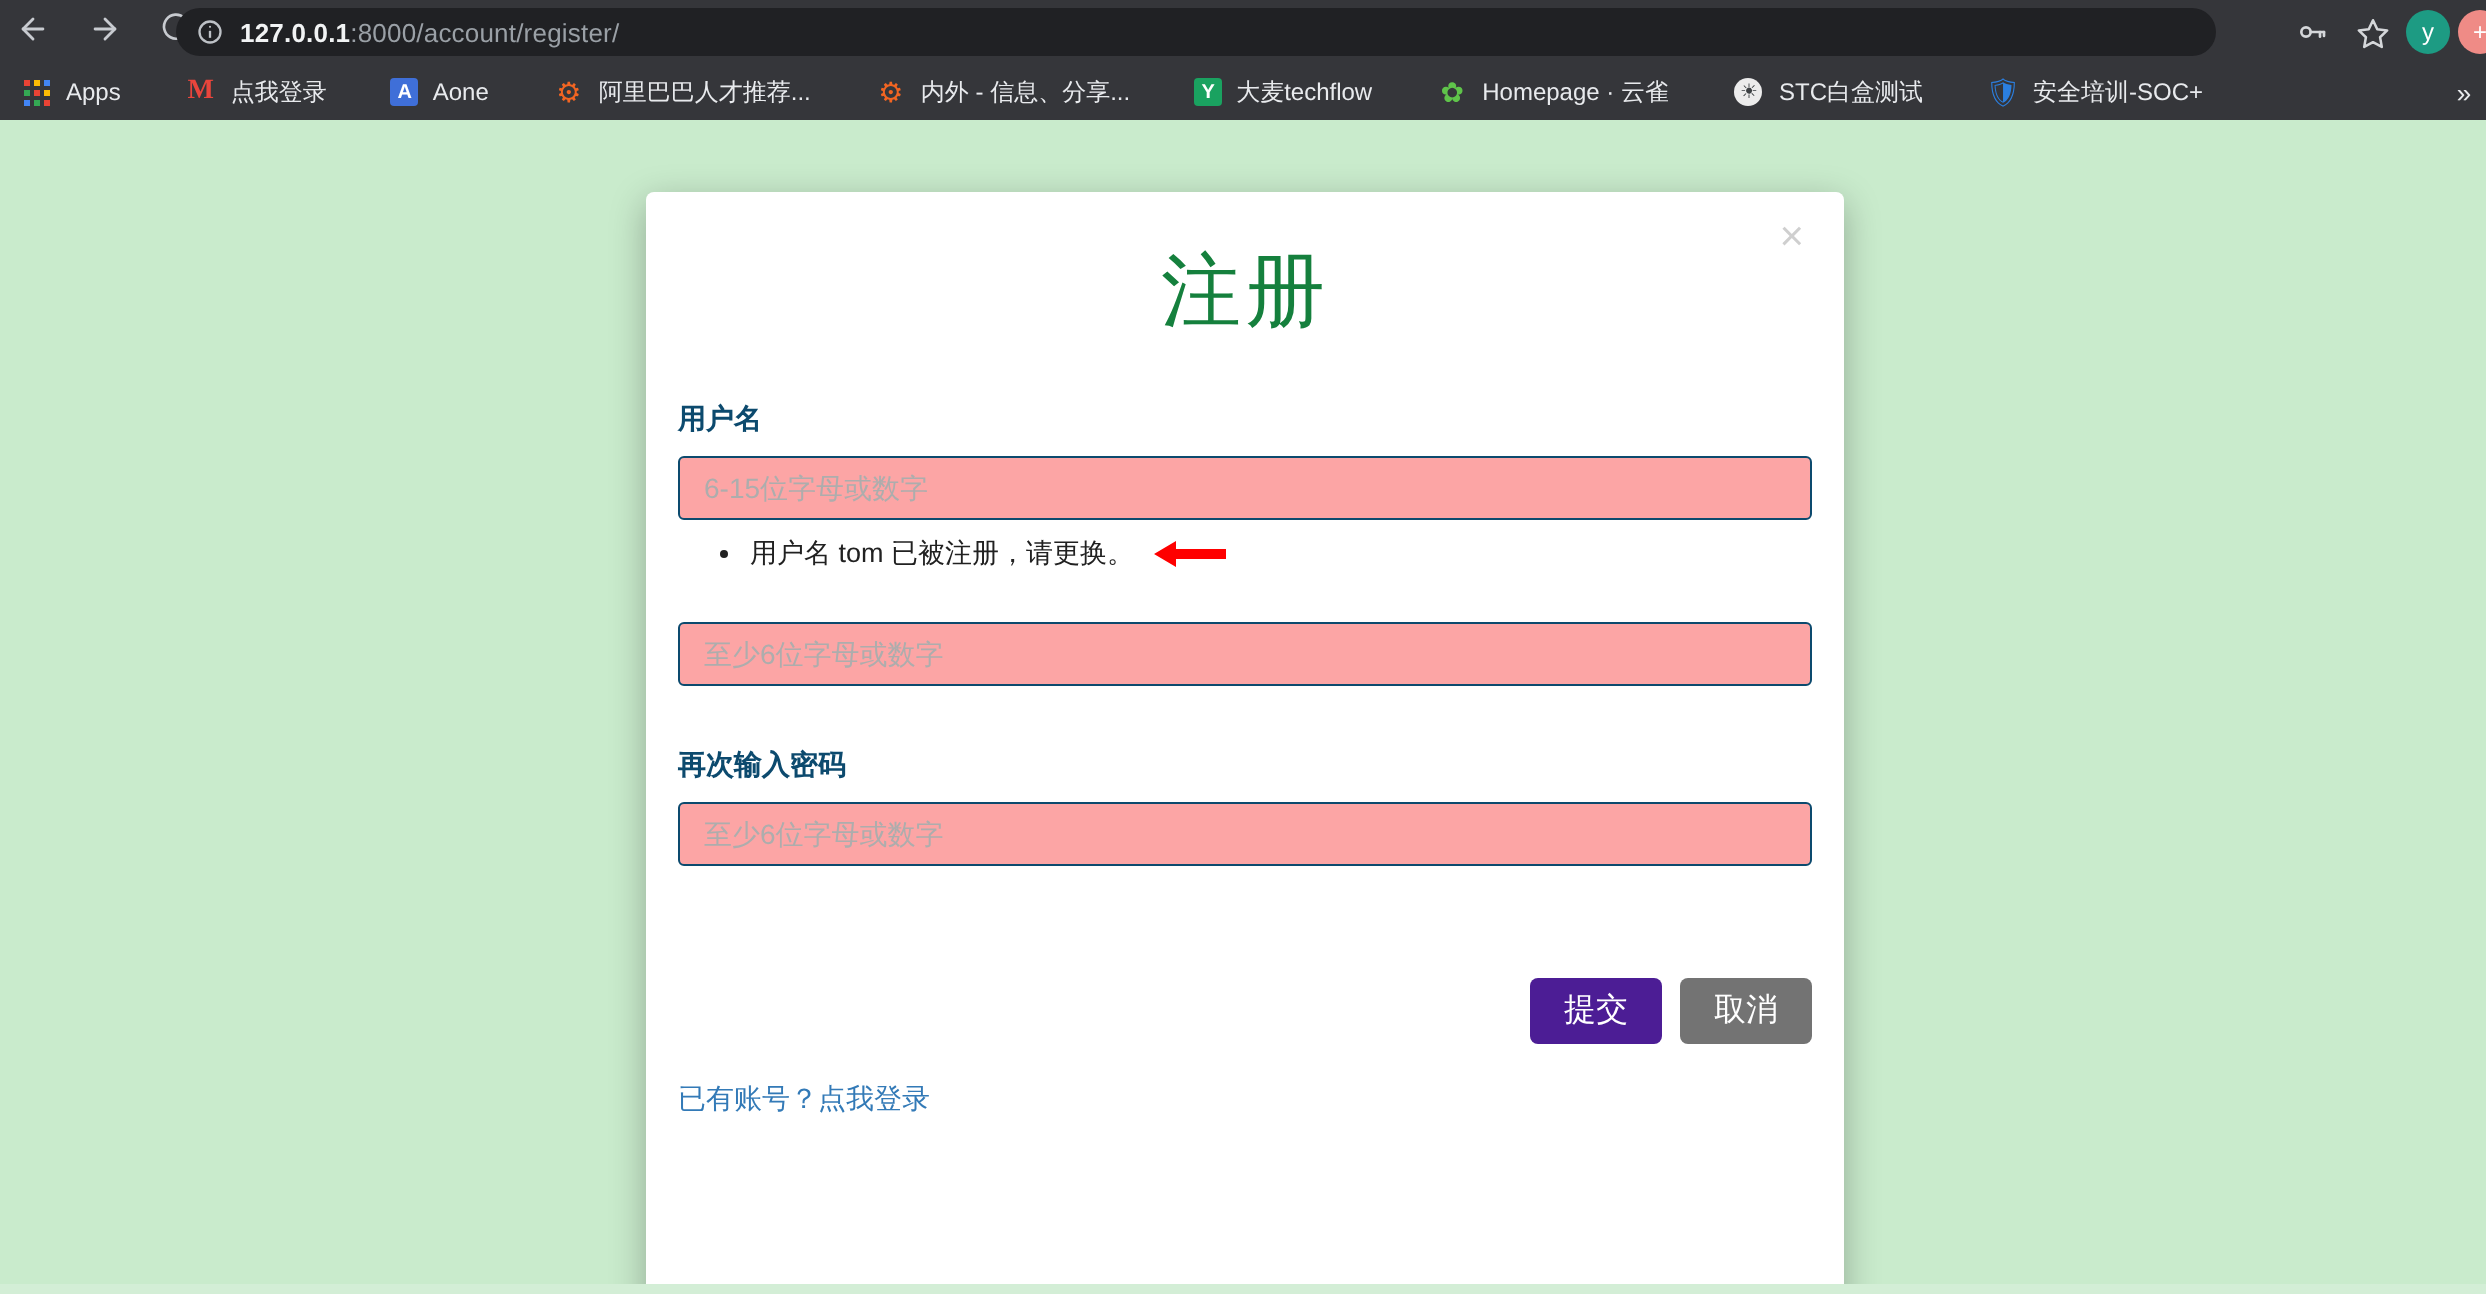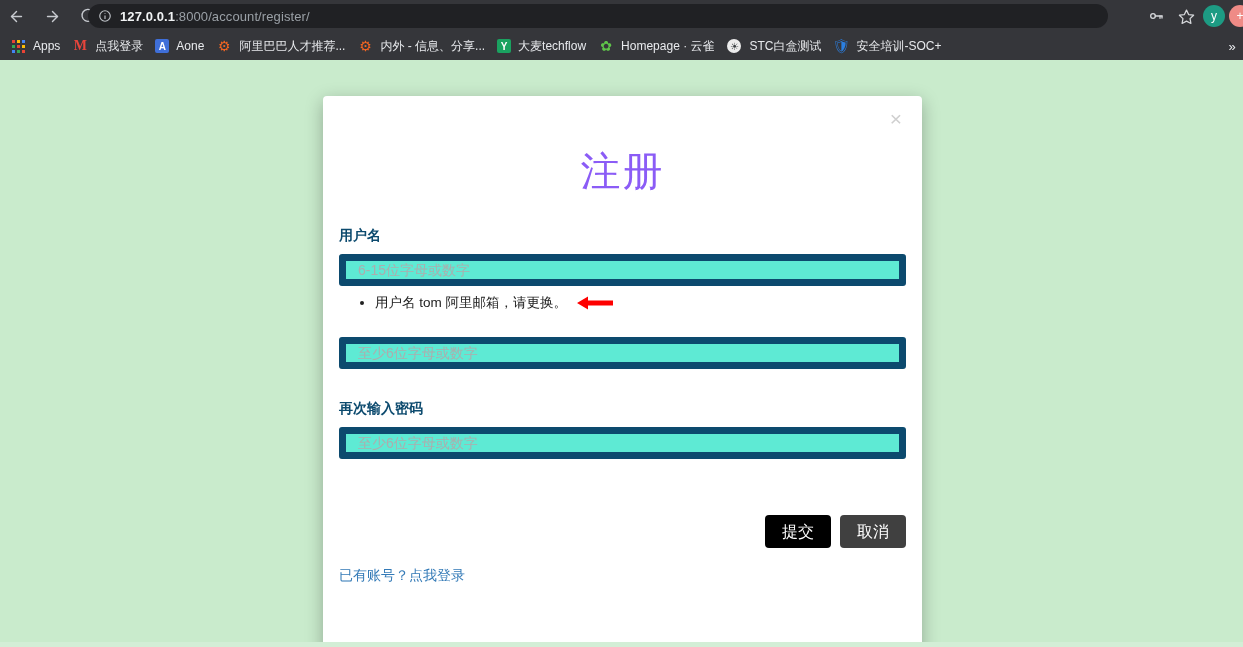--- a/index.html
+++ b/index.html
@@ -13,21 +13,21 @@
 
   
   #browser-chrome {
     position: absolute; top: 0; left: 0;
     width: 1243px; height: 60px;
     background: #35363a;
   }
   #toolbar {
     position: absolute; top: 0; left: 0;
     width: 1243px; height: 32px;
-    display: flex; align-items: center;
+    display: flex; align-items: flex-start;
   }
   .nav-btn {
     width: 28px; height: 28px;
     margin-left: 4px;
     display: flex; align-items: center; justify-content: center;
     color: #c8cbd0;
     border-radius: 50%;
     flex: 0 0 auto;
   }
   .nav-btn svg { display: block; }
@@ -68,20 +68,21 @@
   #avatar-main { background: #1d9b83; font-weight: normal; }
   #avatar-secondary { background: #ef8b86; margin-right: -8px; }
 
   
   #bookmarks-bar {
     position: absolute; top: 32px; left: 0;
     width: 1243px; height: 28px;
     display: flex; align-items: center;
     padding-left: 4px;
     overflow: hidden;
+    gap: 20px;
   }
   .bookmark {
     display: flex; align-items: center;
     height: 24px;
     padding: 0 6px;
     border-radius: 4px;
     flex: 0 0 auto;
     white-space: nowrap;
   }
   .bookmark .bm-label {
@@ -135,49 +136,49 @@
   #modal-close {
     position: absolute; right: 14px; top: 8px;
     font-size: 21px; line-height: 1;
     color: #cfcfcf;
     font-family: "Liberation Sans", sans-serif;
     padding: 4px 6px;
   }
   #modal-title {
     text-align: center;
     font-size: 40px;
-    color: #8b5cf6;
+    color: #15803d;
     margin: 0;
-    padding-top: 48px;
+    padding-top: 22px;
     font-weight: normal;
     letter-spacing: 2px;
     font-family: Liberation Serif, serif;
   }
   #form {
     padding: 0 16px;
     margin-top: 28px;
   }
   .field { margin-bottom: 0; }
   .field-label {
     display: block;
     font-size: 14px;
     color: #0c4a6e;
     font-weight: bold;
     margin-bottom: 9px;
   }
   .text-input {
     display: block;
     width: 100%;
     height: 32px;
-    border: 7px solid #0c4a6e;
+    border: 1px solid #0c4a6e;
     border-radius: 3px;
     padding: 0 12px;
     font-size: 14px;
     color: #333;
-    background: #5eead4;
+    background: #fca5a5;
     outline: none;
     font-family: "Liberation Sans", "DejaVu Sans", sans-serif;
   }
   .text-input::placeholder { color: #adadad; }
   .errorlist {
     list-style: disc;
     margin: 6px 0 0 0;
     padding-left: 36px;
     position: relative;
   }
@@ -204,22 +205,22 @@
   }
   .btn {
     border: none;
     border-radius: 4px;
     color: #fff;
     font-size: 16px;
     padding: 7px 17px;
     line-height: 1.2;
     font-family: "Liberation Sans", "DejaVu Sans", sans-serif;
   }
-  #submit-button { background: #000000; }
-  #cancel-button { background: #404040; }
+  #submit-button { background: #4c1d95; }
+  #cancel-button { background: #737373; }
 
   #login-link {
     display: inline-block;
     margin: 19px 0 0 16px;
     font-size: 14px;
     color: #337ab7;
     text-decoration: none;
   }
 </style>
 </head>
@@ -357,21 +358,21 @@
     <div id="modal-close">×</div>
 
     <h1 id="modal-title">注册</h1>
 
     <div id="form">
 
       <div class="field">
         <label class="field-label">用户名</label>
         <input class="text-input" type="text" placeholder="6-15位字母或数字" style="">
         <ul class="errorlist">
-          <li>用户名 tom 阿里邮箱，请更换。</li>
+          <li>用户名 tom 已被注册，请更换。</li>
           <svg id="error-arrow" viewBox="0 0 36 16">
             <polygon points="0,8 11,1.5 11,5.5 36,5.5 36,10.5 11,10.5 11,14.5" fill="#fe0000"></polygon>
           </svg>
         </ul>
       </div>
 
       <div class="gap-sm"></div>
 
       <div class="field">
         <input class="text-input" type="password" placeholder="至少6位字母或数字" style="">

